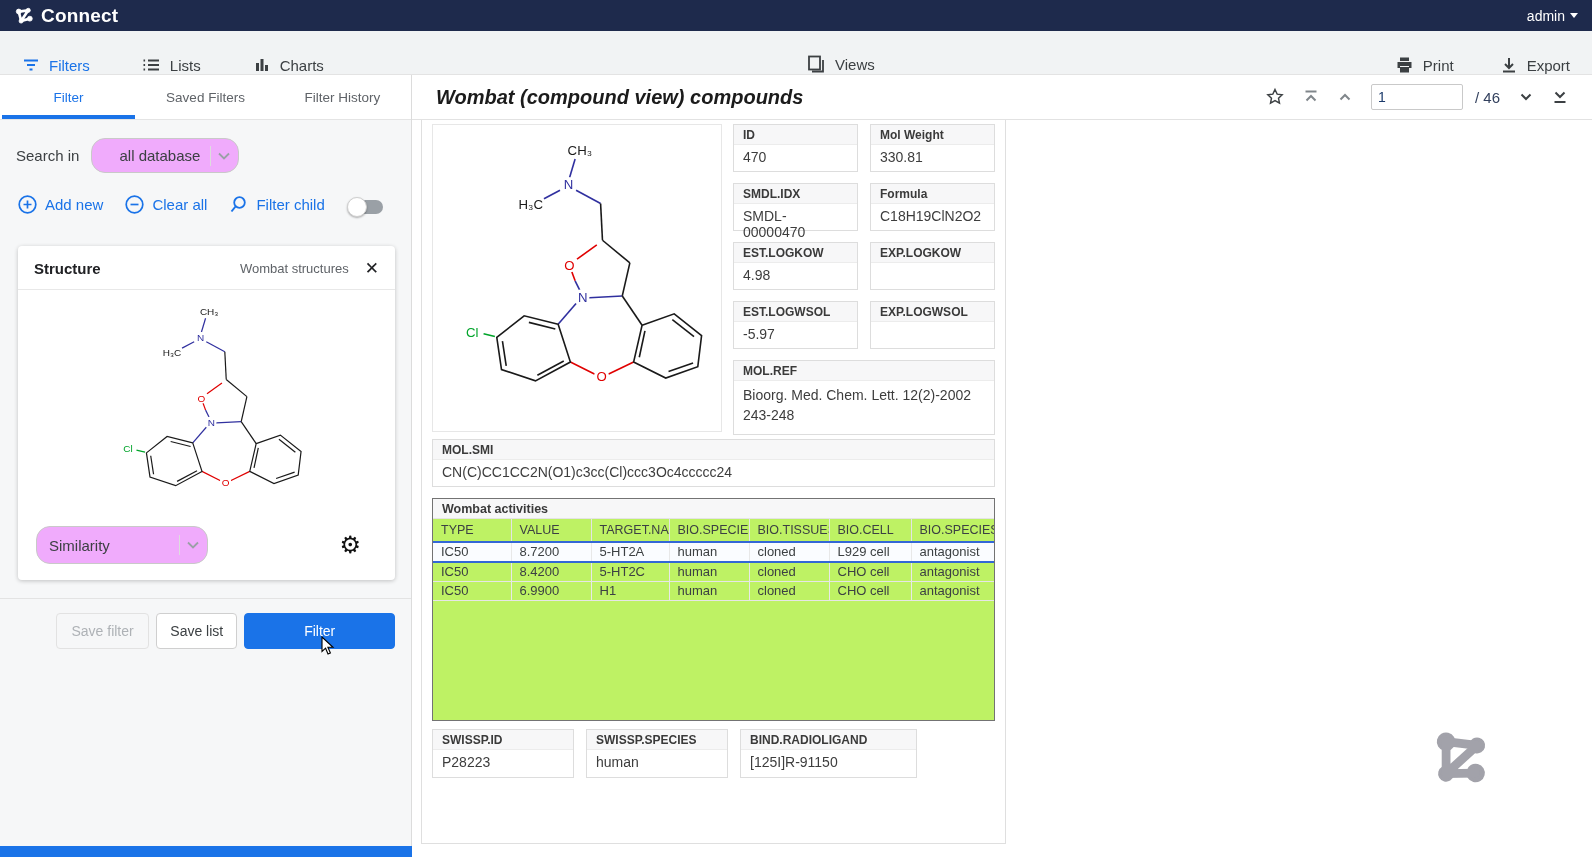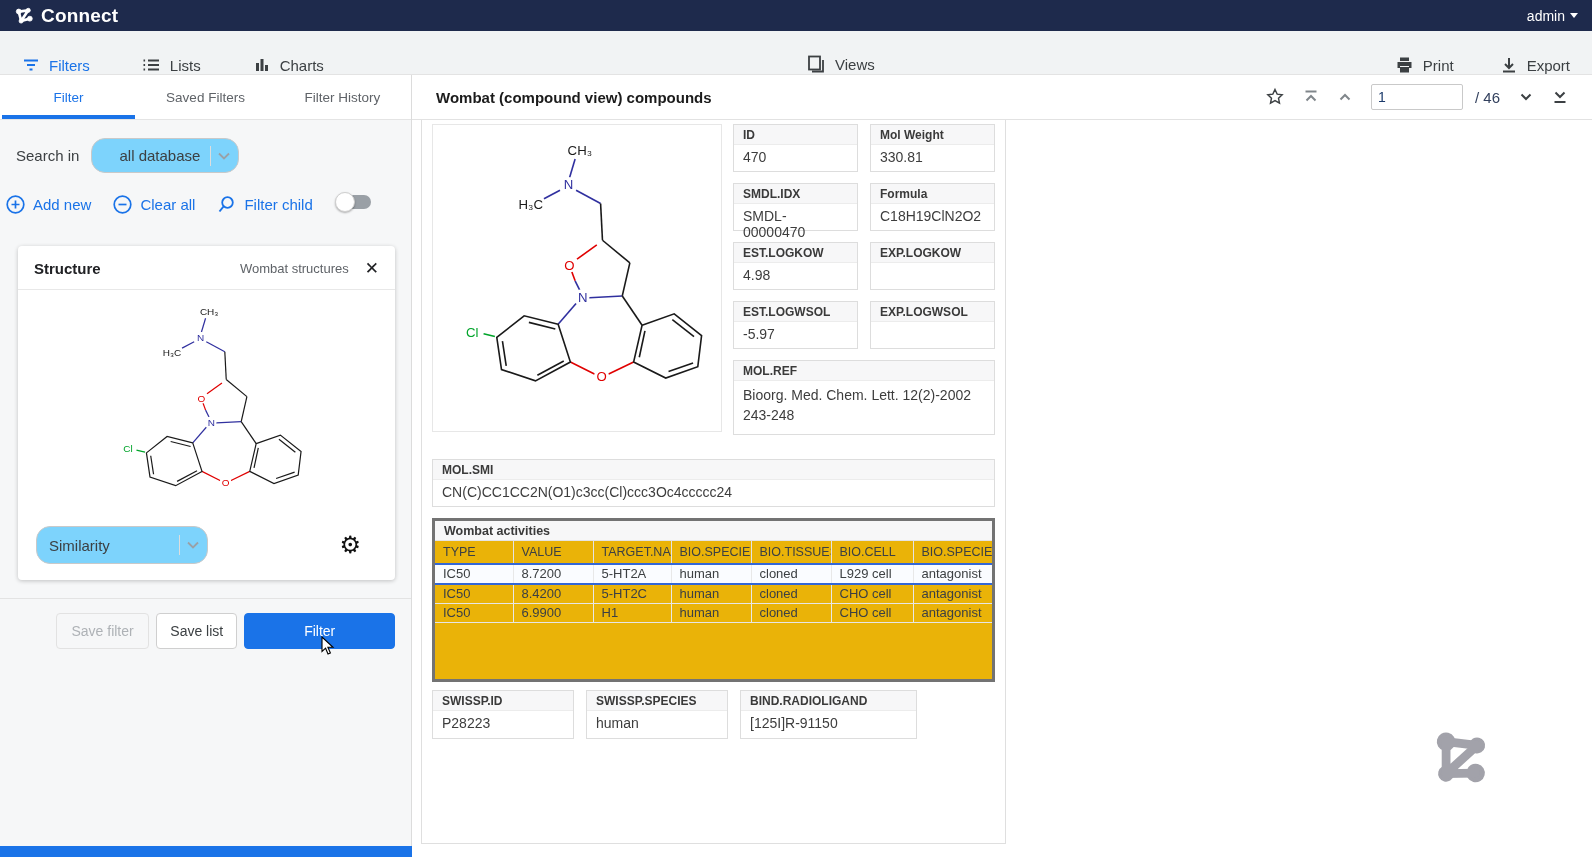--- a/index.html
+++ b/index.html
@@ -25,25 +25,25 @@
   .main { flex:1; background:#fff; position:relative; }
 
   
   .side-tabs { height:45px; background:#fff; border-bottom:1px solid #e4e4e4; display:flex; }
   .side-tab { flex:1; display:flex; align-items:center; justify-content:center; font-size:13.5px; color:#5f6368; position:relative; cursor:pointer; }
   .side-tab.active { color:#1a73e8; }
   .side-tab.active::after { content:""; position:absolute; left:2px; right:2px; bottom:0; height:4px; background:#1a73e8; }
 
   .search-row { display:flex; align-items:center; padding:18px 16px 12px 16px; gap:12px;text-align:right; }
   .search-row .lbl { font-size:15px; color:#3c4043; }
-  .selectbox { background:#7dd3fc; border:1px solid #c9c9c9; border-radius:14px; height:35px; display:flex; align-items:center; padding:0 8px 0 12px; font-size:15px; color:#3c4043; cursor:pointer; }
+  .selectbox { background:#f0abfc; border:1px solid #c9c9c9; border-radius:14px; height:35px; display:flex; align-items:center; padding:0 8px 0 12px; font-size:15px; color:#3c4043; cursor:pointer; }
   .selectbox .sep { width:1px; height:20px; background:#ddd; margin:0 7px 0 10px; }
   .db-select { width:148px; }
 
-  .actions-row { display:flex; align-items:flex-start; padding:10px 16px 14px 6px; gap:22px; }
+  .actions-row { display:flex; align-items:flex-end; padding:10px 16px 14px 18px; gap:22px; }
   .action-link { display:flex; align-items:center; gap:8px; color:#1a73e8; font-size:15px; cursor:pointer; }
   .toggle { width:34px; height:14px; background:#9aa0a6; border-radius:7px; position:relative; margin-left:2px; cursor:pointer; }
   .toggle .knob { position:absolute; left:-2px; top:-3px; width:20px; height:20px; border-radius:50%; background:#fff; border:1px solid #cfcfcf; box-shadow:0 1px 2px rgba(0,0,0,.3); }
 
   .structure-card { margin:18px 16px 0 18px; width:377px; background:#fff; border-radius:4px; box-shadow:0 1px 4px rgba(0,0,0,.22); }
   .card-head { display:flex; align-items:center; padding:14px 16px 12px 16px; }
   .card-title { font-size:15px; font-weight:bold; color:#202124; }
   .card-sub { margin-left:auto; font-size:13px; color:#5f6368; }
   .card-close { margin-left:16px; font-size:17px; color:#202124; cursor:pointer; line-height:1; }
   .card-divider { height:1px; background:#e8e8e8; margin:0 0; }
@@ -56,40 +56,40 @@
   .btn { height:36px; border-radius:4px; font-size:14px; display:flex; align-items:center; justify-content:center; cursor:pointer; font-family:inherit; }
   .btn-disabled { width:94px; background:transparent; border:1px solid #e2e2e2; color:#aeb2b6; }
   .btn-outline { width:82px; background:#fff; border:1px solid #cfcfcf; color:#3c4043; }
   .btn-primary { width:152px; background:#1a73e8; border:1px solid #1a73e8; color:#fff; position:relative; }
   .cursor-arrow { position:absolute; left:76px; top:22px; }
 
   .sidebar-bottombar { position:absolute; left:0; bottom:0; width:412px; height:11px; background:#1a73e8; }
 
   
   .main-header { height:45px; border-bottom:1px solid #e2e2e2; display:flex; align-items:center; padding:0 24px; }
-  .main-title { font-size:15px; font-weight:bold; color:#1b1b1b; }
+  .main-title { font-size:20px; font-weight:bold; color:#1b1b1b;font-style:italic; }
   .pager { margin-left:auto; display:flex; align-items:center; gap:18px; color:#3c4043; }
   .pager .icon-btn { cursor:pointer; display:flex; align-items:center; }
   .page-input { width:92px; height:26px; border:1px solid #c9c9c9; border-radius:2px; font-size:14px; color:#1b3a6b; padding:0 6px; font-family:inherit; }
   .page-total { font-size:15px; color:#33415e; margin-left:-6px; }
 
   .record { margin-left:9px; width:585px; height:724px; border:1px solid #dfdfdf; border-top:none; background:#fff; padding:4px 10px 10px 10px; position:relative; }
   .rec-toprow { display:flex; gap:11px; }
   .mol-panel { width:290px; height:308px; border:1px solid #e7e7e7; display:flex; align-items:center; justify-content:center; flex:none; }
   .fields-col { flex:1; display:flex; flex-direction:column; gap:11px; }
   .fpair { display:flex; gap:12px; }
   .fbox { border:1px solid #ddd; background:#fff; flex:1; }
   .fbox .fh { background:#f7f7f8; border-bottom:1px solid #ececec; padding:3px 9px 2px 9px; font-size:12px; font-weight:bold; color:#3a3a3a; white-space:nowrap; overflow:hidden; }
   .fbox .fv { padding:4px 9px 8px 9px; font-size:14px; color:#3d3d3d; min-height:25px; }
   .fpair .fbox { height:48px; }
   .molref-box { height:71px; }
   .molref-box .fv { line-height:1.45; }
 
-  .smi-box { margin-top:24px; height:48px; }
-  .activities { margin-top:11px; border:3px solid #737373; height:164px; background:#eab308; overflow:hidden; }
+  .smi-box { margin-top:4px; height:48px; }
+  .activities { margin-top:11px; border:1px solid #737373; height:223px; background:#bef264; overflow:hidden; }
   .act-head { background:#f7f7f8; border-bottom:1px solid #e4e4e4; padding:3px 9px 2px 9px; font-size:12.5px; font-weight:bold; color:#3a3a3a; }
   table.act { border-collapse:collapse; width:563px; table-layout:fixed; }
   table.act th { font-weight:normal; font-size:12.5px; color:#3c4043; text-align:left; padding:4px 4px 4px 8px; border-right:1px solid #e4e4e4; border-bottom:1px solid #dcdcdc; white-space:nowrap; overflow:hidden; }
   table.act td { font-size:13px; color:#3c4043; padding:1px 4px 2px 8px; border-right:1px solid #e8e8e8; border-bottom:1px solid #e6e6e6; white-space:nowrap; overflow:hidden; }
   tr.sel td { border-top:2px solid #3367d6; border-bottom:2px solid #3367d6; background:#fafcff; }
 
   .bottom-row { margin-top:8px; display:flex; gap:12px; }
   .bottom-row .fbox { height:49px; flex:none; }
   .b1 { width:142px; } .b2 { width:142px; } .b3 { width:177px; }
 

